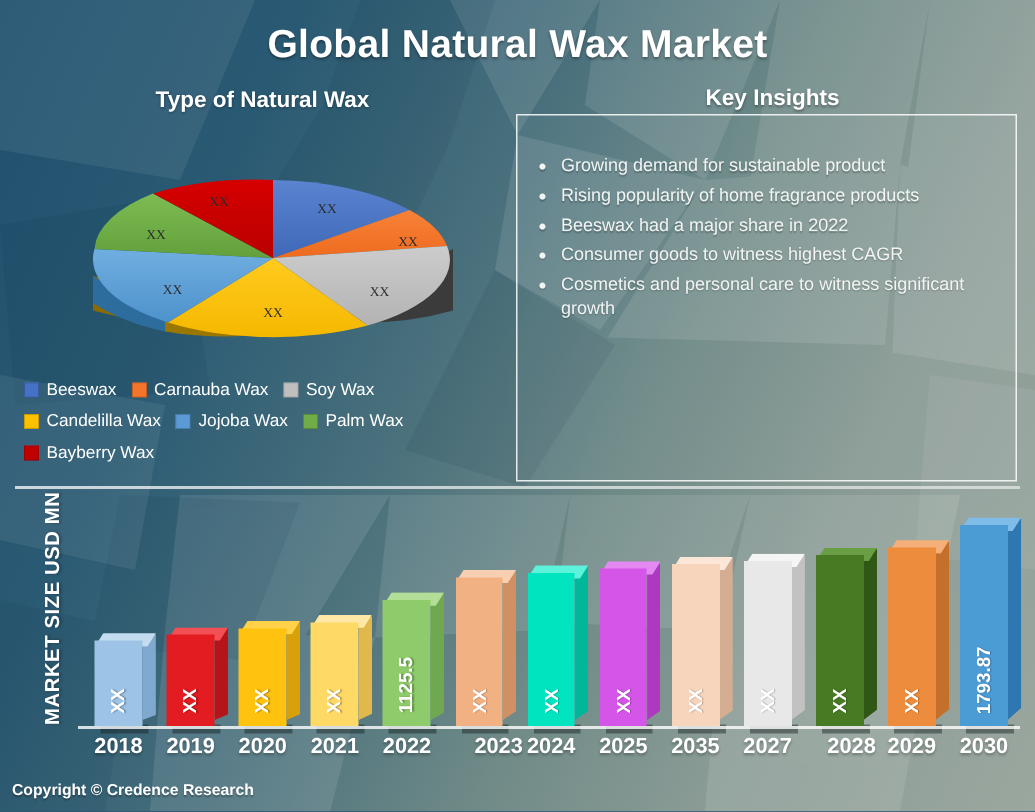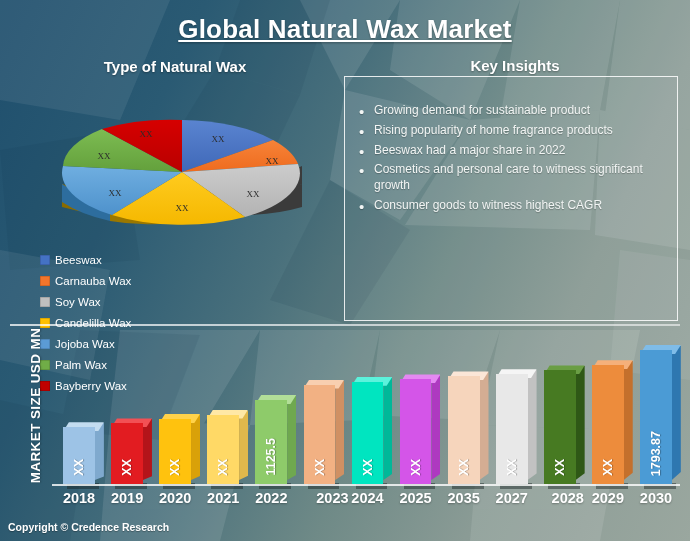--- a/index.html
+++ b/index.html
@@ -19,36 +19,35 @@
 
   
   .top-pane{position:absolute;left:0;top:0;width:690px;height:325px;}
   .divider{position:absolute;left:10px;top:324px;width:670px;height:2px;
     background:linear-gradient(90deg,rgba(255,255,255,.75),rgba(255,255,255,.55));}
 
   .main-title{
     position:absolute;left:0;top:14px;width:690px;text-align:center;
     color:#ffffff;font-size:26px;font-weight:bold;letter-spacing:.2px;
     text-shadow:0 1px 2px rgba(0,0,0,.35);
-    text-decoration:underline;
   }
   .sec-title{
     position:absolute;color:#ffffff;font-size:15px;font-weight:bold;
     text-shadow:0 1px 2px rgba(0,0,0,.35);
   }
   #pie-title{left:10px;top:58px;width:330px;text-align:center;}
   #insights-title{left:345px;top:57px;width:340px;text-align:center;}
 
   
   #pie-wrap{position:absolute;left:32px;top:96px;width:300px;height:148px;}
   #pie-wrap svg{display:block;}
 
   
-  #legend{position:absolute;left:40px;top:252px;width:320px;
-    display:flex;flex-wrap:wrap;align-content:flex-start;flex-direction:column;}
+  #legend{position:absolute;left:16px;top:252px;width:320px;
+    display:flex;flex-wrap:wrap;align-content:flex-start;}
   .lg-item{display:flex;align-items:center;margin:0 10px 5px 0;height:16px;}
   .lg-sw{width:10px;height:10px;margin-right:5px;flex:0 0 auto;
     box-shadow:0 0 0 .5px rgba(0,0,0,.25) inset;}
   .lg-tx{color:#ffffff;font-size:11.5px;white-space:nowrap;}
 
   
   #insights-box{
     position:absolute;left:344px;top:76px;width:334px;height:245px;
     border:1.5px solid rgba(255,255,255,.85);
     background:rgba(255,255,255,.045);
@@ -239,22 +238,22 @@
         <span class="lg-sw" style="background:#C00000"></span>
         <span class="lg-tx">Bayberry Wax</span>
       </div>
     </div>
 
     <div id="insights-box">
       <ul id="insights-list">
         <li>Growing demand for sustainable product</li>
         <li>Rising popularity of home fragrance products</li>
         <li>Beeswax had a major share in 2022</li>
+        <li>Consumer goods to witness highest CAGR</li>
         <li>Cosmetics and personal care to witness significant growth</li>
-        <li>Consumer goods to witness highest CAGR</li>
       </ul>
     </div>
 
     <div class="divider"></div>
   </div>
 
   <div class="bottom-pane">
     <div id="ylabel">MARKET SIZE USD MN</div>
     <div id="bars">
         <div class="bar" style="left: 8.17308px; width: 31.7308px; height: 56.8px;">

